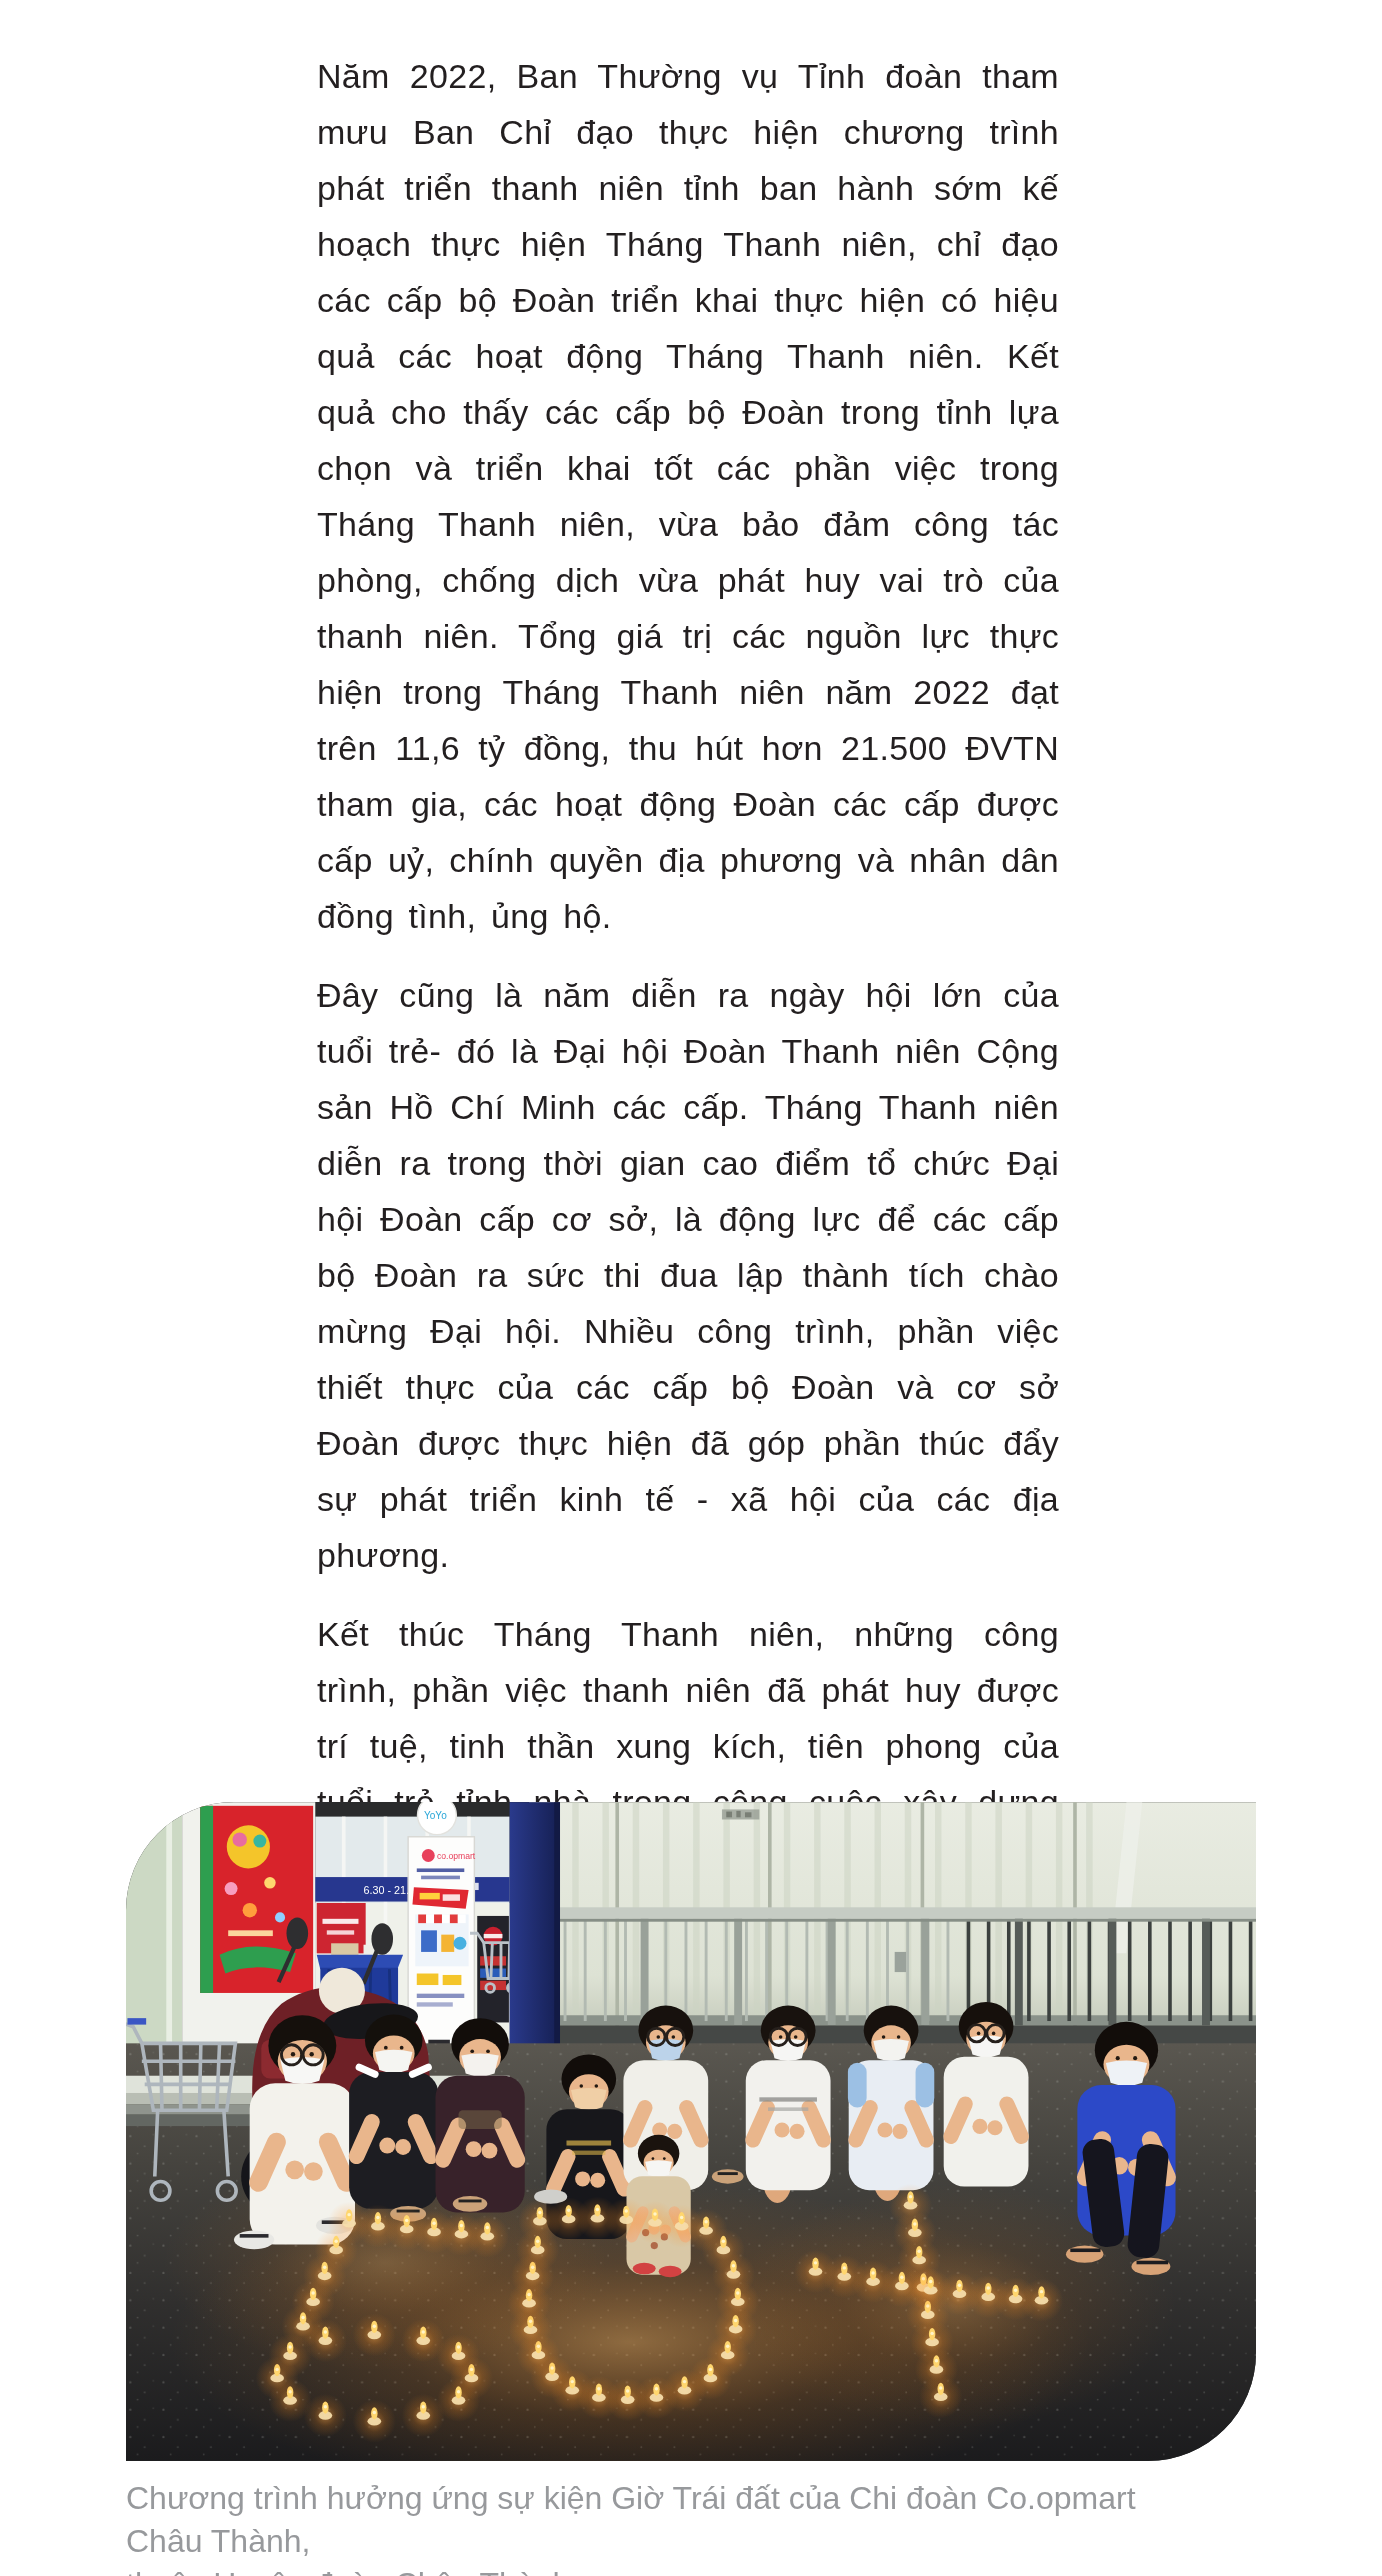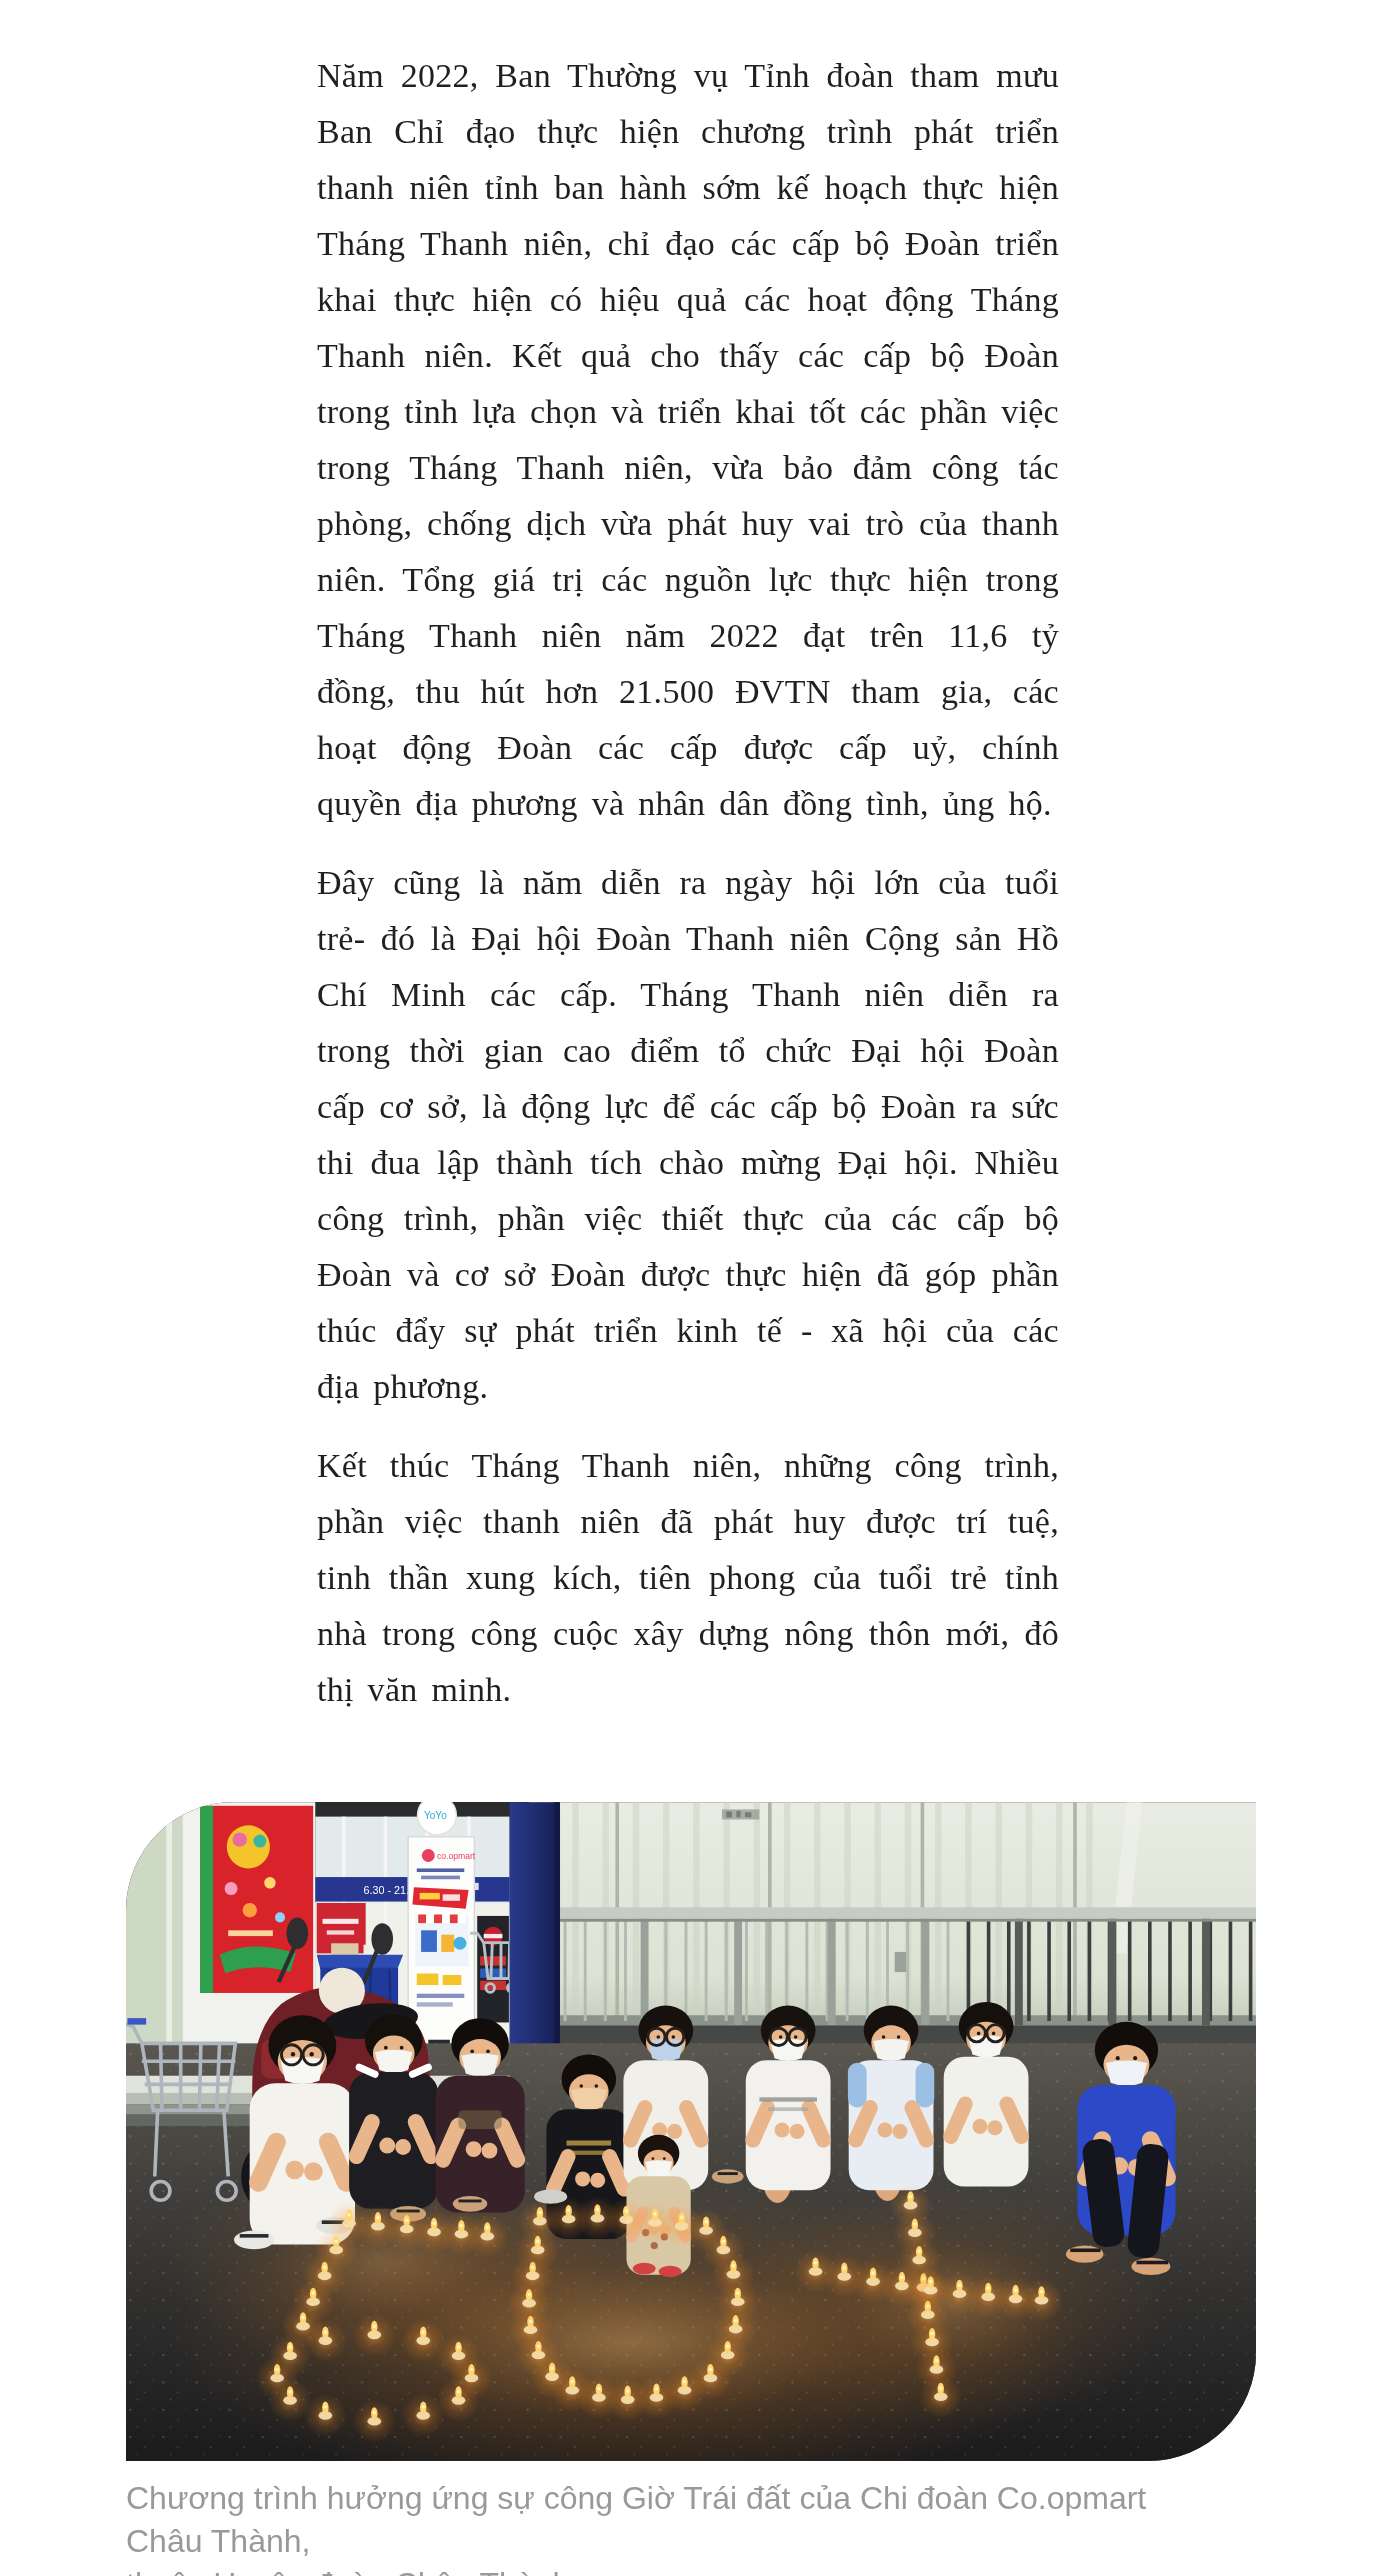--- a/index.html
+++ b/index.html
@@ -15,21 +15,20 @@
     position:absolute;left:317px;top:48px;width:742px;
     color:#231f20;
   }
   .article p{
     margin:0 0 23px 0;
     font-size:34px;
     line-height:56px;
     text-align:justify;
     letter-spacing:0.3px;
     word-spacing:5px;
-    font-family:Liberation Serif, serif;
   }
   .photo{
     position:absolute;left:126px;top:1802px;width:1130px;height:659px;
     margin:0;border-radius:108px 0 108px 0;overflow:hidden;
     background:#2a2b2c;
   }
   .photo svg{display:block;width:100%;height:100%;}
   .caption{
     position:absolute;left:126px;top:2477px;width:1094px;
     color:#97999c;
@@ -650,18 +649,18 @@
           <circle cx="1236" cy="678" r="2.4" fill="#fff4c8"></circle>
           <circle cx="1272" cy="692" r="30" fill="url(#gradGlow)"></circle>
           <ellipse cx="1272" cy="692" rx="9.5" ry="6" fill="#f6ddab" opacity="0.95"></ellipse>
           <ellipse cx="1272" cy="681" rx="4.5" ry="8.5" fill="#ffd66e"></ellipse>
           <circle cx="1272" cy="680" r="2.4" fill="#fff4c8"></circle>
         </g>
     </svg>
   </figure>
 
   <figcaption class="caption">
-    <span>Chương trình hưởng ứng sự công Giờ Trái đất của Chi đoàn Co.opmart Châu Thành,</span>
+    <span>Chương trình hưởng ứng sự kiện Giờ Trái đất của Chi đoàn Co.opmart Châu Thành,</span>
     <span>thuộc Huyện đoàn Châu Thành</span>
   </figcaption>
 
 </div>
 
 
 </body></html>

